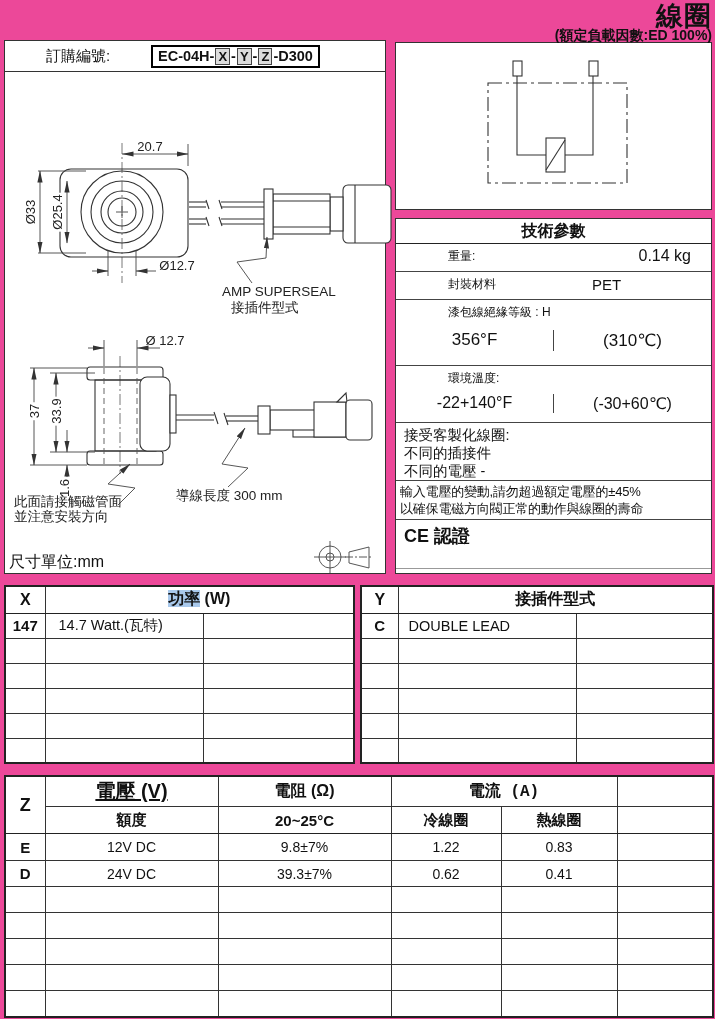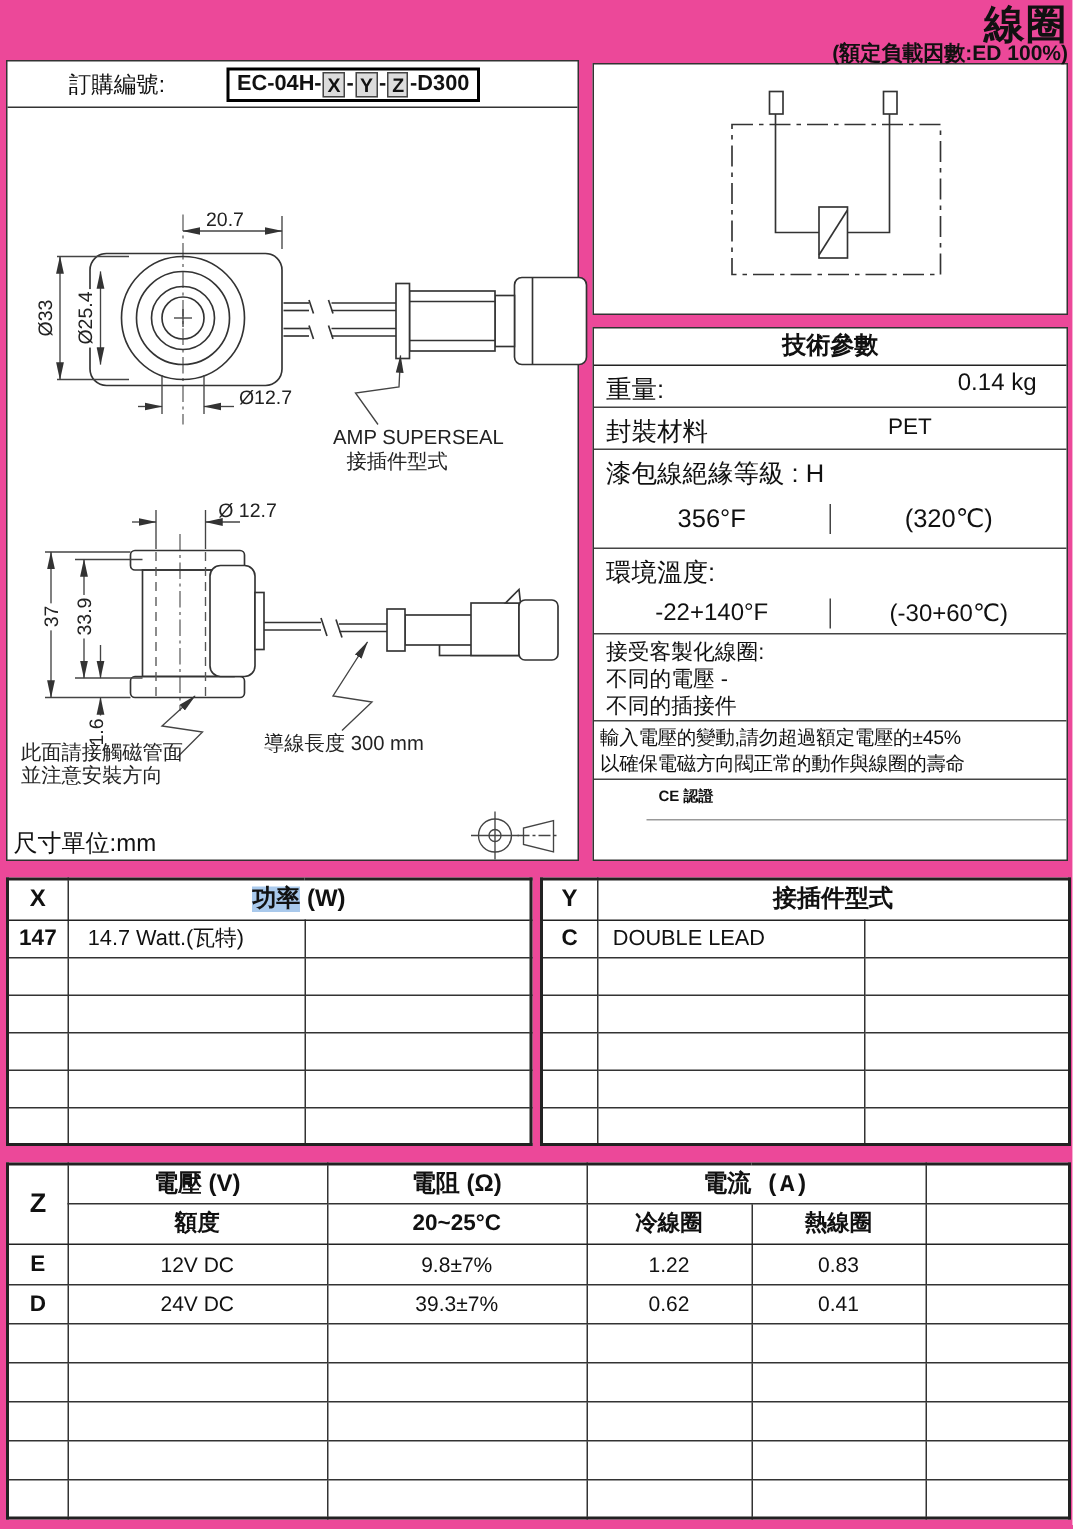--- a/index.html
+++ b/index.html
@@ -37,29 +37,29 @@
   .dimh,.dimv,.draw-label{position:absolute;font-size:13px;color:#222;white-space:nowrap;z-index:2;}
   .dimh{transform:translate(-50%,-50%);text-align:center;}
   .dimv{transform:translate(-50%,-50%) rotate(-90deg);background:#fff;padding:0 2px;}
   .draw-label{font-size:13.5px;}
   .units-note{position:absolute;left:9px;top:552px;font-size:16px;z-index:2;}
 
   
   .tp-title{height:24px;line-height:24px;text-align:center;font-weight:bold;font-size:16px;
             border-bottom:1.6px solid #222;}
   .tp-row{position:relative;border-bottom:1px solid #444;}
-  .tp-lab{font-size:17px;padding:4px 0 0 8px;}
+  .tp-lab{font-size:12px;padding:4px 0 0 8px;margin-left:44px;}
   .tp-val-right{position:absolute;right:20px;top:3px;font-size:16px;}
   .tp-val-pet{position:absolute;left:196px;top:4px;font-size:15px;}
   .tp-split{display:flex;align-items:center;}
   .tp-split .half{flex:1;text-align:center;font-size:17px;}
   .tp-split .half.second{border-left:1.1px solid #444;}
   .tp-lines{font-size:14.5px;line-height:18px;padding:3px 0 2px 8px;}
   .tp-note{font-size:13px;line-height:17px;padding:2px 0 2px 4px;letter-spacing:-0.2px;}
-  .tp-ce{font-size:10px;font-weight:bold;padding:4px 0 8px 8px;border-bottom:1.2px solid #999;margin-left:35px;}
+  .tp-ce{font-size:18px;font-weight:bold;padding:4px 0 20px 8px;border-bottom:1.2px solid #999;}
 
   
   table{border-collapse:collapse;table-layout:fixed;background:#fff;}
   td{border:1px solid #333;overflow:hidden;font-size:14px;box-sizing:border-box;}
   .tbl{position:absolute;z-index:2;}
   #table-x{left:4px;top:585px;}
   #table-y{left:360px;top:585px;}
   #table-z{left:4px;top:775px;}
   #table-x table,#table-y table,#table-z table{border:2px solid #222;}
   .hdr{font-weight:bold;font-size:16px;text-align:center;border-bottom:1.6px solid #222;}
@@ -101,34 +101,34 @@
       <div class="tp-val-right">0.14 kg</div>
     </div>
     <div class="tp-row" style="height:27px;">
       <div class="tp-lab">封裝材料</div>
       <div class="tp-val-pet">PET</div>
     </div>
     <div class="tp-row" style="height:65px;">
       <div class="tp-lab">漆包線絕緣等級 : H</div>
       <div class="tp-split" style="height:38px;">
         <div class="half">356°F</div>
-        <div class="half second">(320℃)</div>
+        <div class="half second">(310℃)</div>
       </div>
     </div>
     <div class="tp-row" style="height:56px;">
       <div class="tp-lab">環境溫度:</div>
       <div class="tp-split" style="height:32px;justify-content:flex-end;">
         <div class="half" style="font-size:16px;">-22+140°F</div>
         <div class="half second" style="font-size:16px;">(-30+60℃)</div>
       </div>
     </div>
     <div class="tp-row tp-lines" style="height:52px;">
       <div>接受客製化線圈:</div>
+      <div>不同的插接件</div>
       <div>不同的電壓 -</div>
-      <div>不同的插接件</div>
     </div>
     <div class="tp-row tp-note" style="height:34px;">
       <div>輸入電壓的變動,請勿超過額定電壓的±45%</div>
       <div>以確保電磁方向閥正常的動作與線圈的壽命</div>
     </div>
     <div class="tp-ce">CE 認證</div>
   </div>
 
   <svg id="linework" width="715" height="1019" viewBox="0 0 715 1019">
     <defs>
@@ -369,21 +369,21 @@
           <col style="width:40px;">
           <col style="width:173px;">
           <col style="width:173px;">
           <col style="width:110px;">
           <col style="width:116px;">
           <col style="width:96px;">
         </colgroup>
       <tbody>
           <tr style="height:26px;">
         <td class="hdr" rowspan="2" style="border-bottom:1.6px solid #222;font-size:18px;">Z</td>
-        <td class="subhdr" style="font-size:16px;">電壓 (V)</td>
+        <td class="subhdr" style="font-size:20px;text-decoration:underline;">電壓 (V)</td>
         <td class="subhdr" style="font-size:16px;">電阻 (Ω)</td>
         <td class="subhdr" colspan="2" style="font-size:16px;font-family:Liberation Mono, monospace;">電流 (A)</td>
         <td></td>
       </tr>
       <tr style="height:27px;">
         <td class="subhdr" style="border-bottom:1.6px solid #222;">額度</td>
         <td class="subhdr" style="border-bottom:1.6px solid #222;">20~25°C</td>
         <td class="subhdr" style="border-bottom:1.6px solid #222;">冷線圈</td>
         <td class="subhdr" style="border-bottom:1.6px solid #222;">熱線圈</td>
         <td style="border-bottom:1.6px solid #222;"></td>

